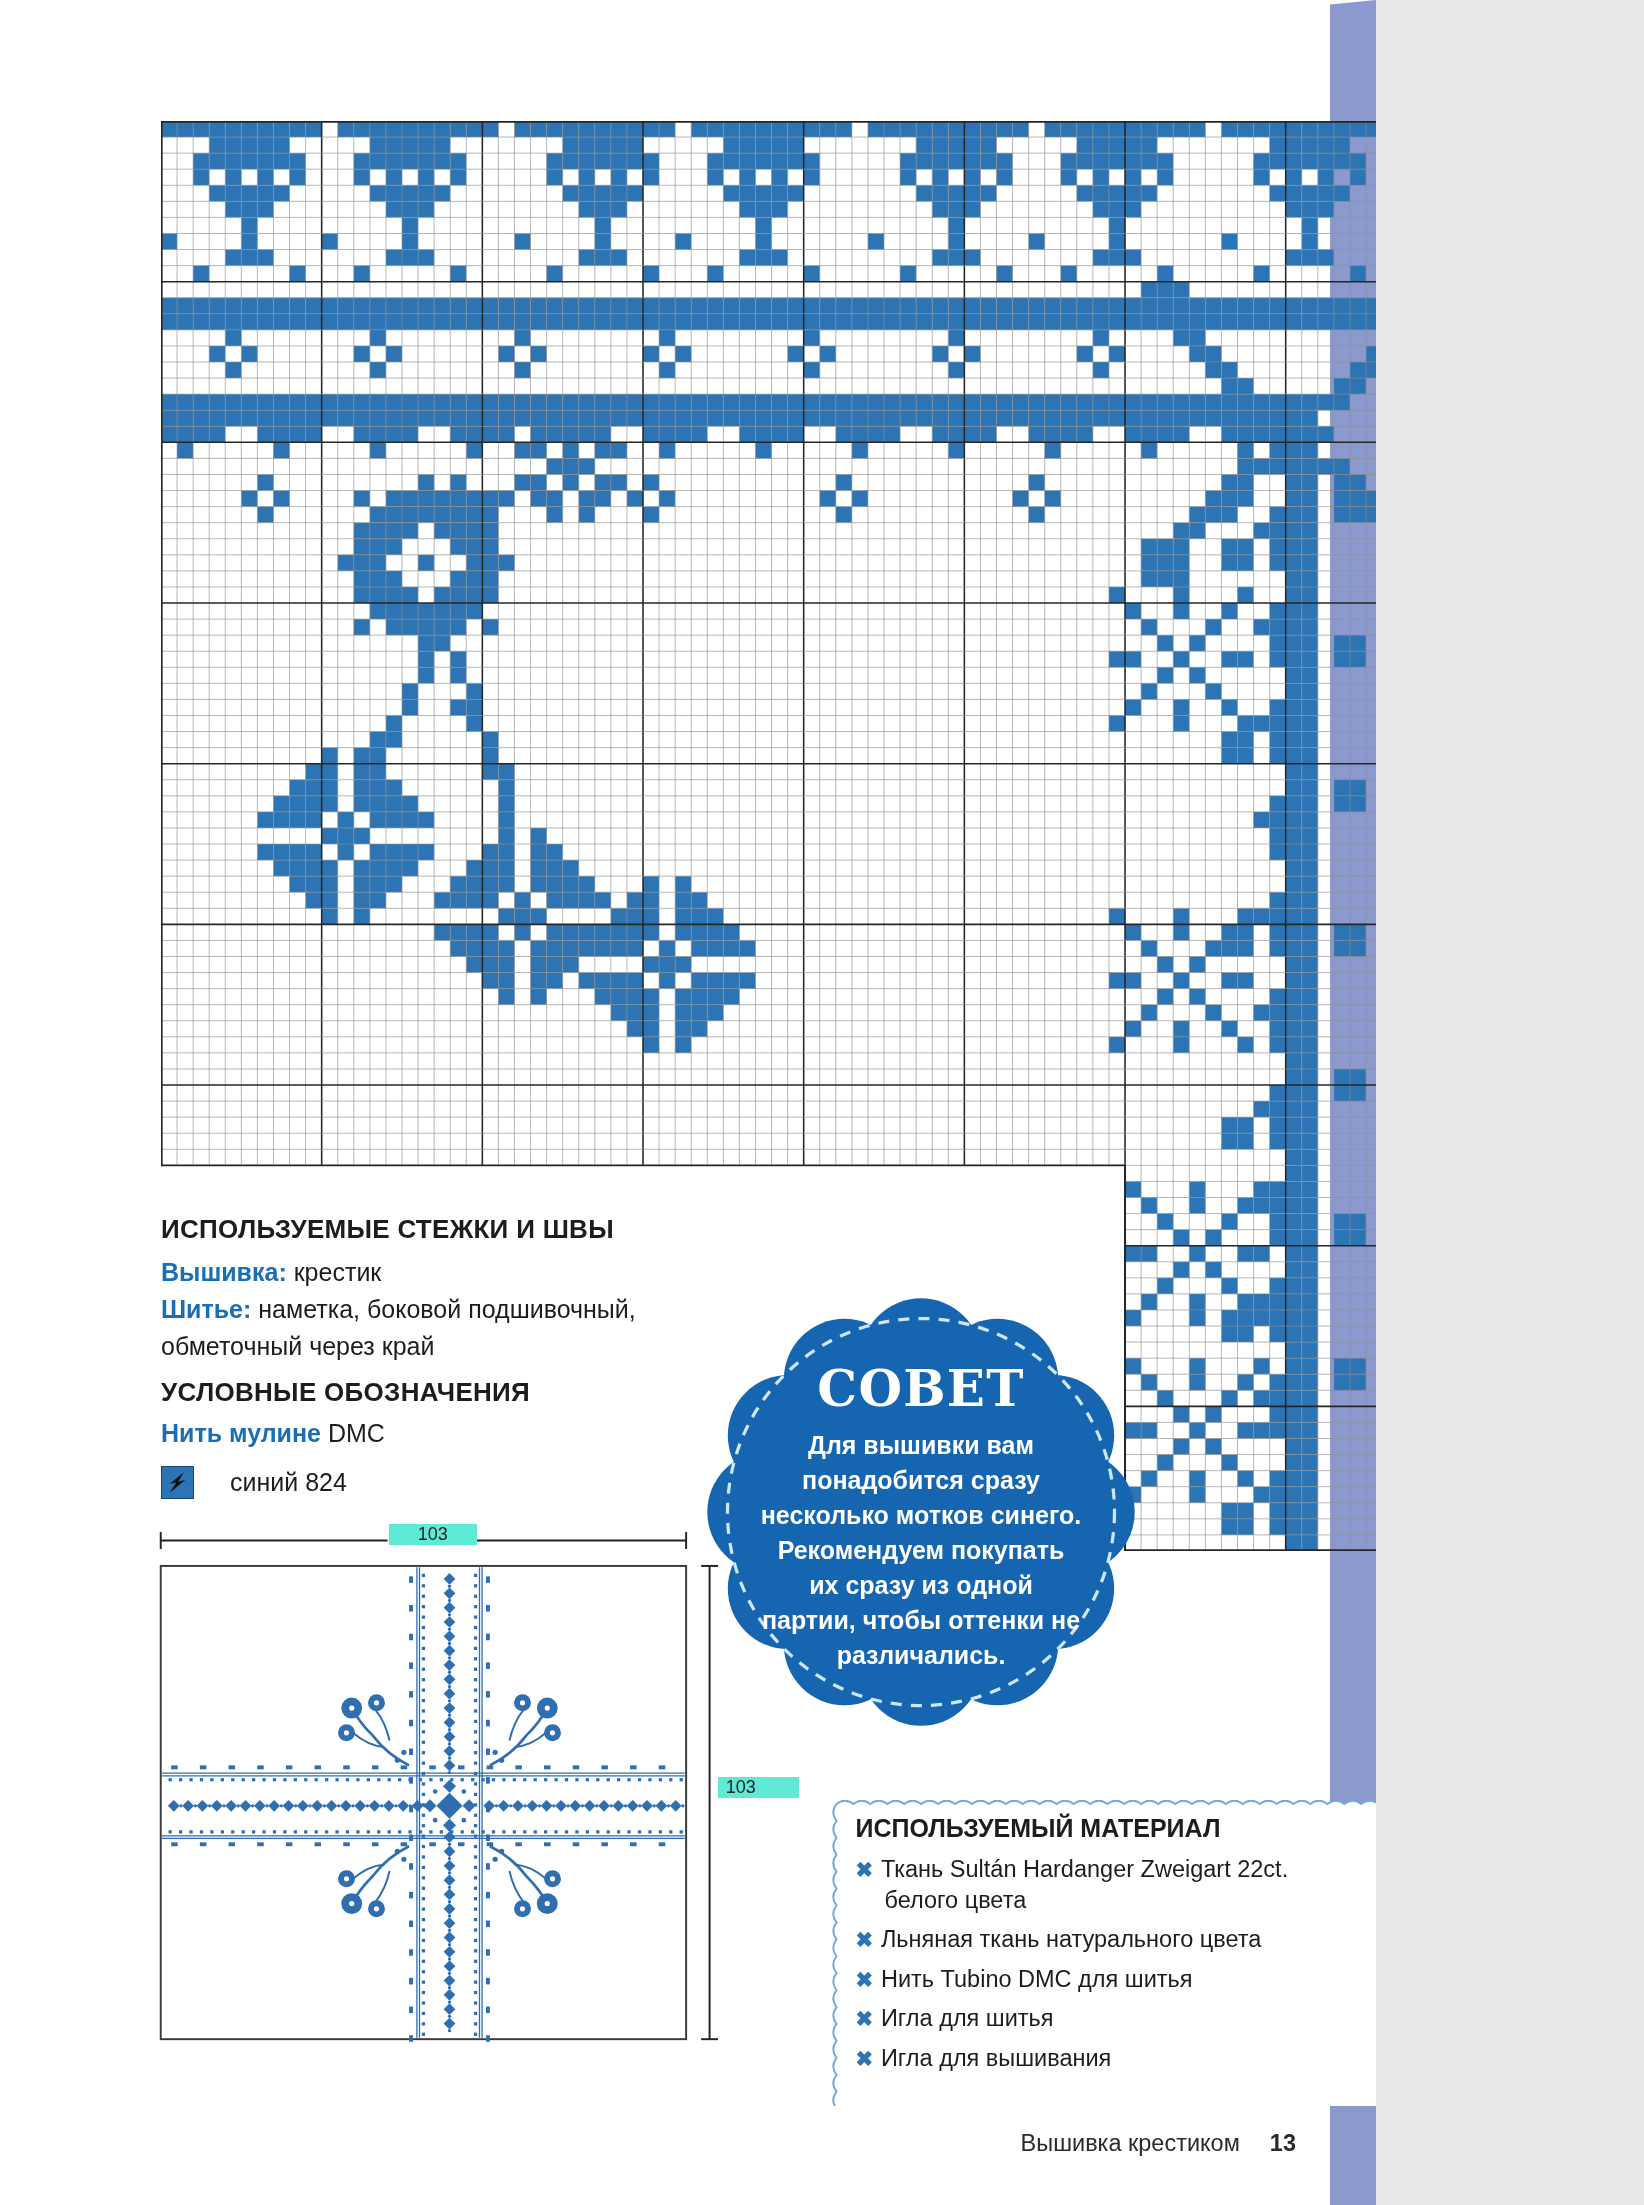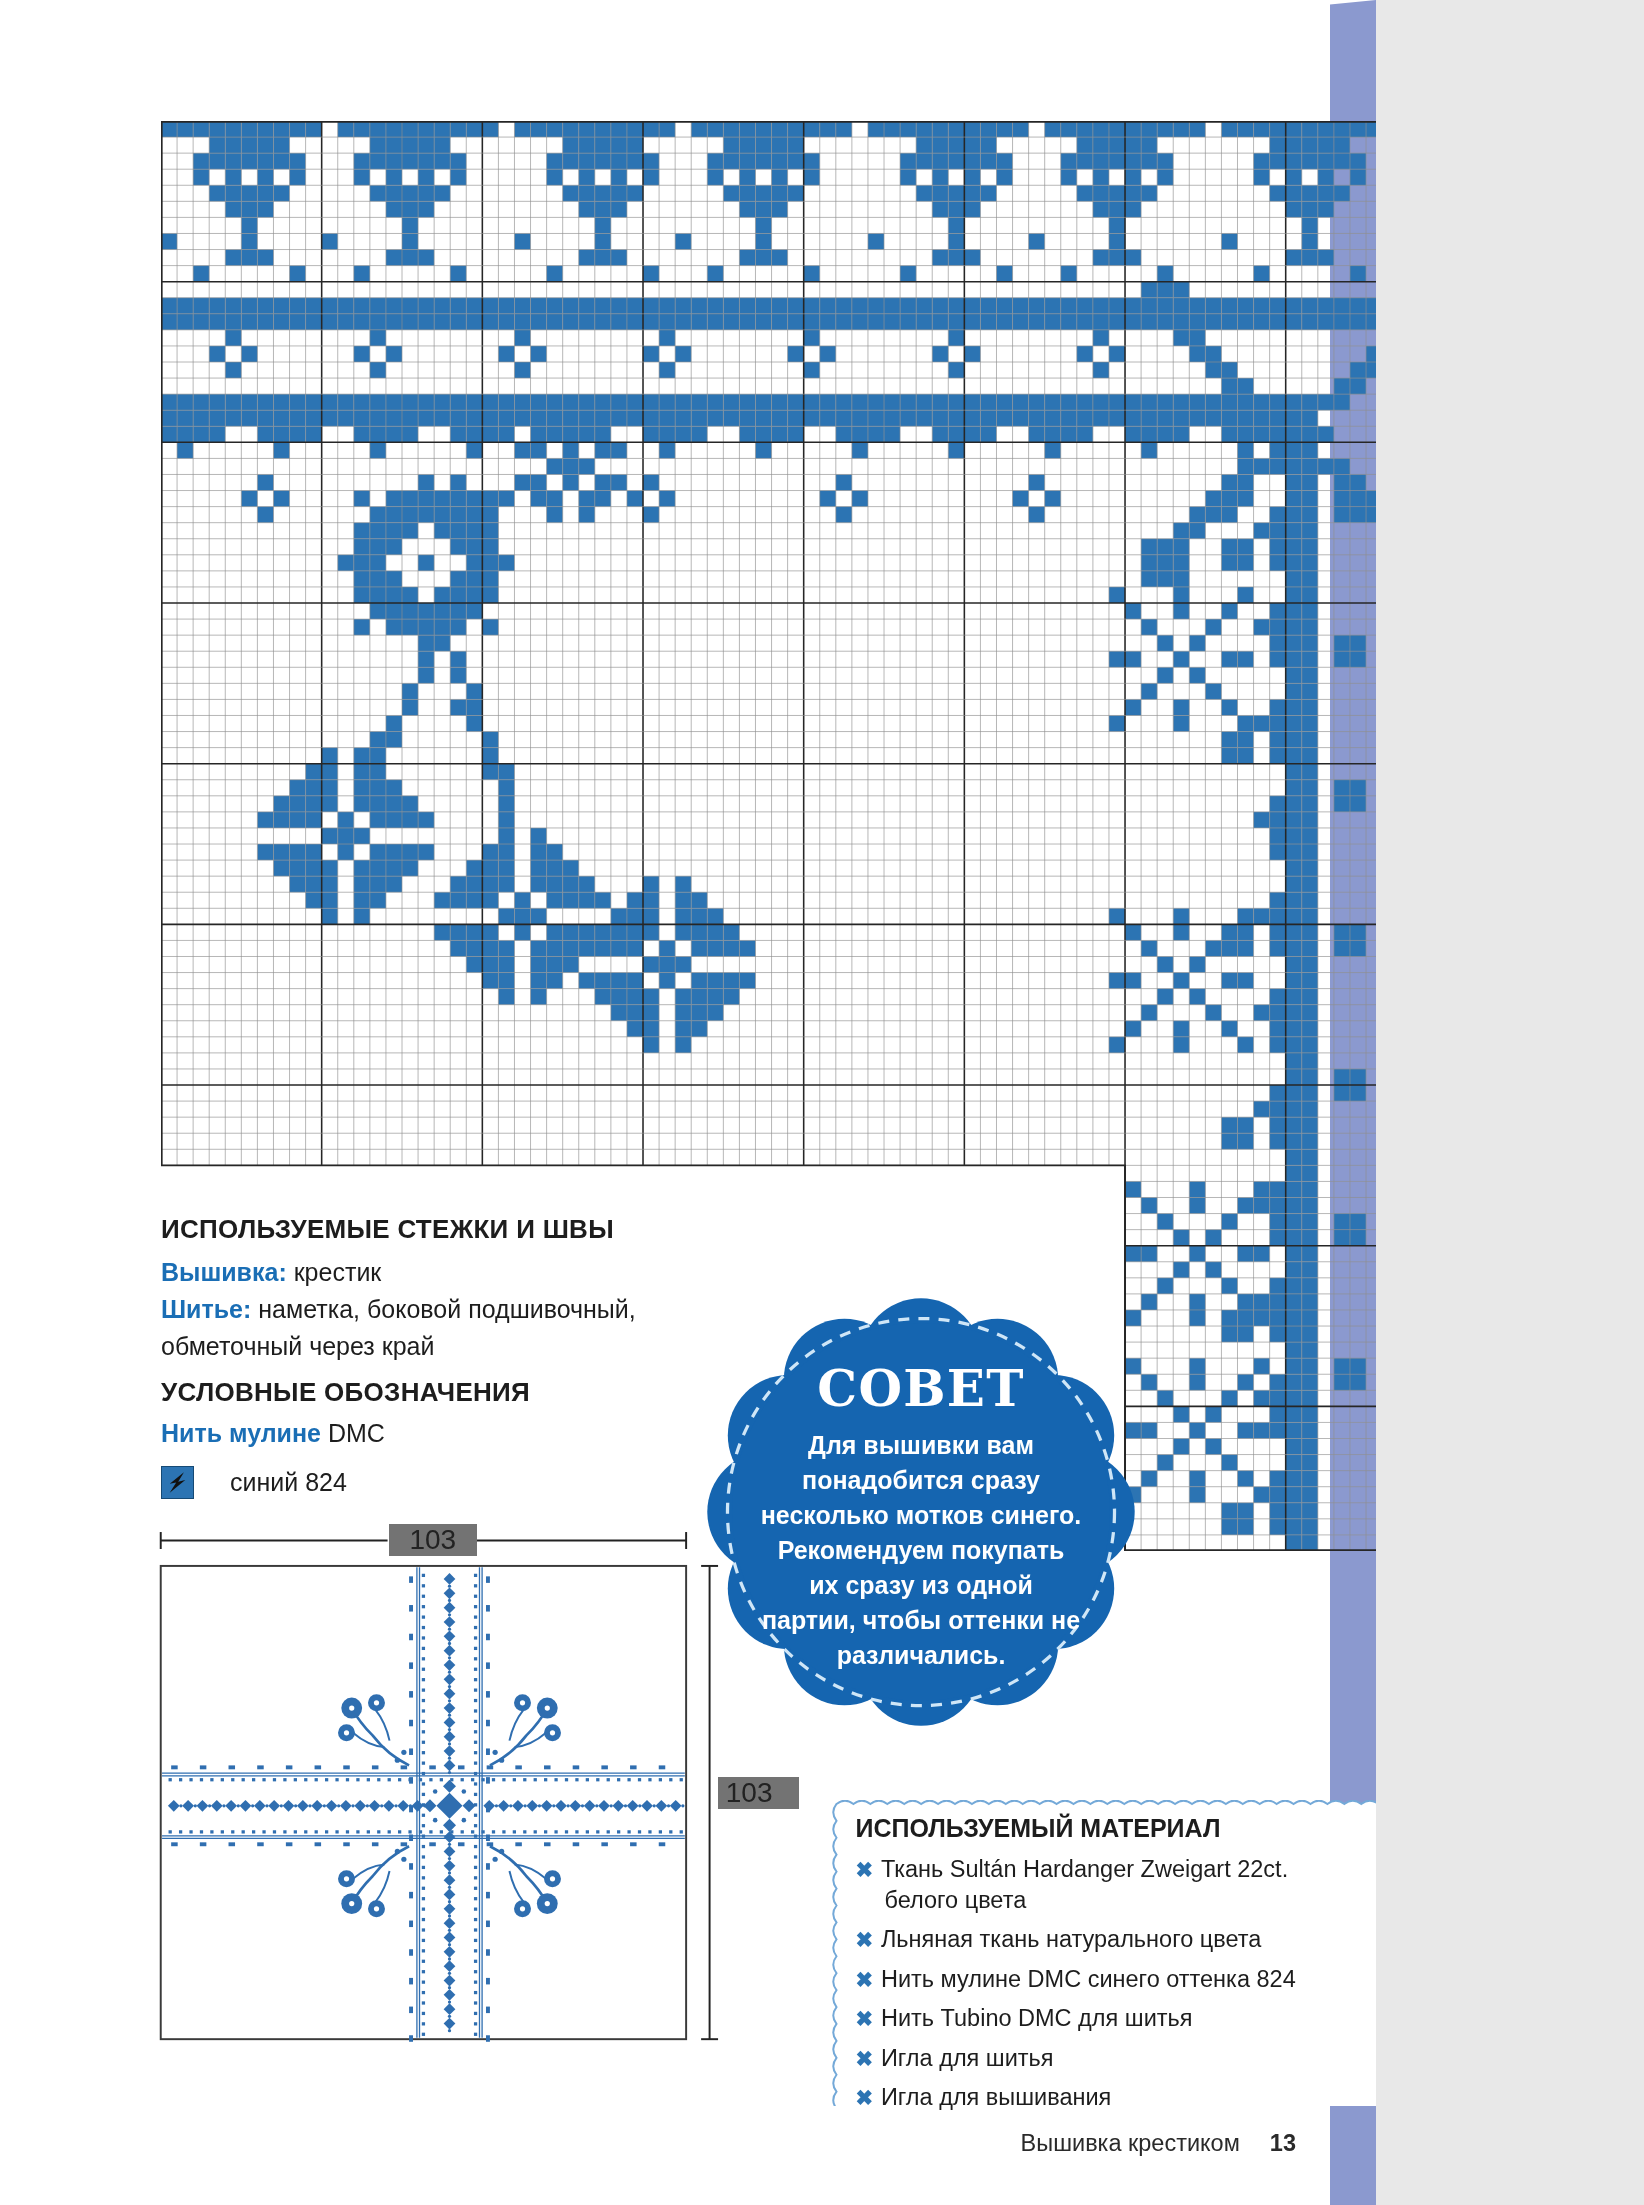--- a/index.html
+++ b/index.html
@@ -10,21 +10,21 @@
   .h1{font-size:26px;font-weight:bold;letter-spacing:0.3px;}
   .blue{color:#1a6eb5;}
   .bold{font-weight:bold;}
   .txtrow{font-size:25px;line-height:37px;}
   .stitches{position:absolute;left:161px;top:1214px;width:535px;}
   .legendsec{position:absolute;left:161px;top:1377px;width:535px;}
   .legendrow{display:flex;align-items:center;margin-top:14.3px;}
   .swatch{width:31px;height:31px;background:#2c74b3;border:1.3px solid #164a75;position:relative;flex:0 0 auto;}
   .swatch svg{position:absolute;left:0;top:0;}
   .swatchlabel{font-size:25px;margin-left:36px;}
-  .dimlabel{position:absolute;font-size:28px;color:#222;background:#737373;padding:0 7.8px;text-align:center;}
+  .dimlabel{position:absolute;font-size:18px;color:#222;background:#5eead4;padding:0 7.8px;text-align:center;}
   .cloud{position:absolute;left:691px;top:1289px;width:460px;height:450px;}
   .cloudtext{position:absolute;left:39px;top:70px;width:382px;text-align:center;color:#fff;}
   .cloudtitle{font-family:"DejaVu Serif", serif;font-weight:bold;font-size:50px;letter-spacing:1.3px;}
   .cloudlines{margin-top:10.4px;font-size:25px;font-weight:bold;line-height:35px;}
   .badge{position:absolute;left:1271px;top:1597px;width:374px;height:495px;pointer-events:none;}
   .badgetext{position:absolute;left:27px;top:110px;width:184px;text-align:center;color:#fff;
              font-family:"DejaVu Serif", serif;font-weight:bold;font-size:35px;line-height:39px;}
   .materials{position:absolute;left:832px;top:1800px;width:608px;height:306px;}
   .materials .content{position:absolute;left:23.5px;top:14.3px;width:561px;}
   .mtitle{font-size:25px;font-weight:bold;margin-bottom:10.4px;}
@@ -2657,21 +2657,20 @@
 
   <div class="materials">
     <svg id="materials-border" class="abs" style="left:0;top:0" width="608" height="306" viewBox="0 0 932 470">
         <path d="M6,6 q13,-10 26,0 q13,-10 26,0 q13,-10 26,0 q13,-10 26,0 q13,-10 26,0 q13,-10 26,0 q13,-10 26,0 q13,-10 26,0 q13,-10 26,0 q13,-10 26,0 q13,-10 26,0 q13,-10 26,0 q13,-10 26,0 q13,-10 26,0 q13,-10 26,0 q13,-10 26,0 q13,-10 26,0 q13,-10 26,0 q13,-10 26,0 q13,-10 26,0 q13,-10 26,0 q13,-10 26,0 q13,-10 26,0 q13,-10 26,0 q13,-10 26,0 q13,-10 26,0 q13,-10 26,0 q13,-10 26,0 q13,-10 26,0 q13,-10 26,0 q13,-10 26,0 q13,-10 26,0 q13,-10 26,0 q13,-10 26,0 q13,-10 26,0 q13,-10 26,0 q10,13 0,26 q10,13 0,26 q10,13 0,26 q10,13 0,26 q10,13 0,26 q10,13 0,26 q10,13 0,26 q10,13 0,26 q10,13 0,26 q10,13 0,26 q10,13 0,26 q10,13 0,26 q10,13 0,26 q10,13 0,26 q10,13 0,26 q10,13 0,26 q10,13 0,26 q10,13 0,26 q-13,10 -26,0 q-13,10 -26,0 q-13,10 -26,0 q-13,10 -26,0 q-13,10 -26,0 q-13,10 -26,0 q-13,10 -26,0 q-13,10 -26,0 q-13,10 -26,0 q-13,10 -26,0 q-13,10 -26,0 q-13,10 -26,0 q-13,10 -26,0 q-13,10 -26,0 q-13,10 -26,0 q-13,10 -26,0 q-13,10 -26,0 q-13,10 -26,0 q-13,10 -26,0 q-13,10 -26,0 q-13,10 -26,0 q-13,10 -26,0 q-13,10 -26,0 q-13,10 -26,0 q-13,10 -26,0 q-13,10 -26,0 q-13,10 -26,0 q-13,10 -26,0 q-13,10 -26,0 q-13,10 -26,0 q-13,10 -26,0 q-13,10 -26,0 q-13,10 -26,0 q-13,10 -26,0 q-13,10 -26,0 q-13,10 -26,0 q-10,-13 0,-26 q-10,-13 0,-26 q-10,-13 0,-26 q-10,-13 0,-26 q-10,-13 0,-26 q-10,-13 0,-26 q-10,-13 0,-26 q-10,-13 0,-26 q-10,-13 0,-26 q-10,-13 0,-26 q-10,-13 0,-26 q-10,-13 0,-26 q-10,-13 0,-26 q-10,-13 0,-26 q-10,-13 0,-26 q-10,-13 0,-26 q-10,-13 0,-26 q-10,-13 0,-26 Z" fill="#ffffff" stroke="#74a9d8" stroke-width="3"></path>
       </svg>
     <div class="content">
       <div class="mtitle">ИСПОЛЬЗУЕМЫЙ МАТЕРИАЛ</div>
       <div id="materials-list">
           <div class="mitem"><span class="mbullet">✖</span>Ткань Sultán Hardanger Zweigart 22ct. белого цвета</div>
           <div class="mitem"><span class="mbullet">✖</span>Льняная ткань натурального цвета</div>
-          <div class="mitem"><span class="mbullet">✖</span>Нить мулине DMC синего оттенка 824</div>
           <div class="mitem"><span class="mbullet">✖</span>Нить Tubino DMC для шитья</div>
           <div class="mitem"><span class="mbullet">✖</span>Игла для шитья</div>
           <div class="mitem"><span class="mbullet">✖</span>Игла для вышивания</div>
         </div>
     </div>
   </div>
 
   <div class="footer">
     <span>Вышивка крестиком</span><span class="pg bold">13</span>
   </div>

